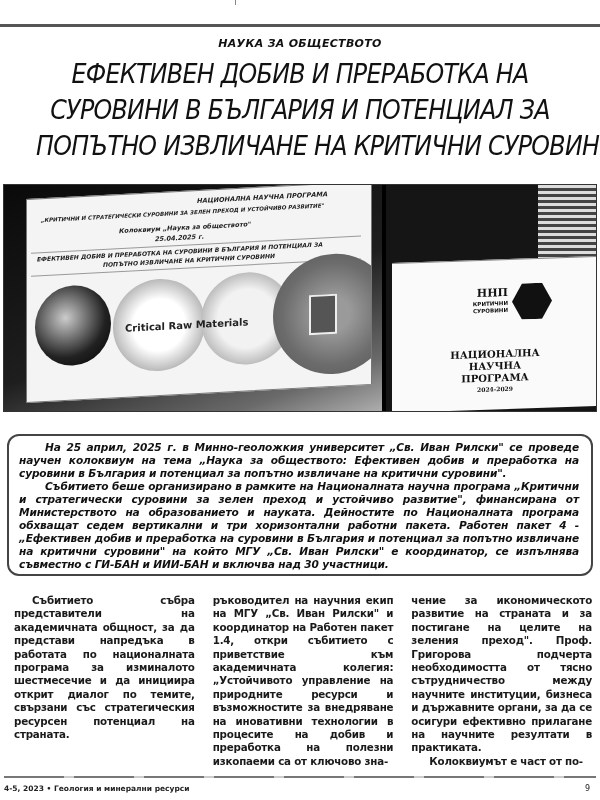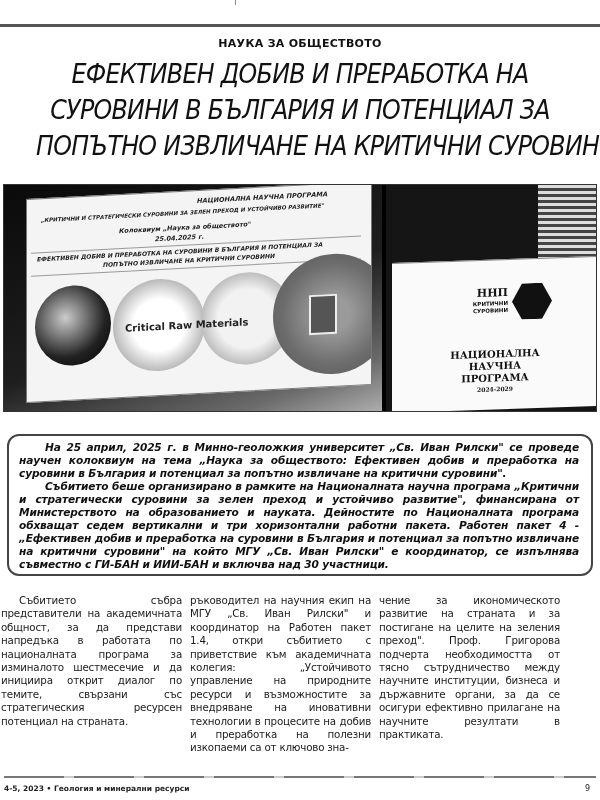--- a/index.html
+++ b/index.html
@@ -3,21 +3,21 @@
   <meta charset="utf-8">
   <style>
     * { box-sizing: border-box; margin: 0; padding: 0; }
     html, body { width: 600px; height: 800px; background: #fff; overflow: hidden; }
     body { position: relative; font-family: "DejaVu Sans", sans-serif; color: #111; }
 
     .top-tick { position: absolute; left: 235px; top: 0; width: 1px; height: 5px; background: #888; }
     .top-rule { position: absolute; left: 0; top: 24px; width: 600px; height: 3px; background: #555; }
 
     .kicker { position: absolute; top: 37px; left: 0; width: 600px; text-align: center;
-      font-family: "DejaVu Sans", sans-serif; font-weight: bold; font-size: 11px; letter-spacing: 0.3px; }
+      font-family: "DejaVu Sans", sans-serif; font-weight: bold; font-style: italic; font-size: 11px; letter-spacing: 0.3px; }
 
     .headline { position: absolute; top: 56px; left: 0; width: 600px; text-align: center;
       font-family: "DejaVu Sans", sans-serif; font-style: italic; font-weight: normal; font-size: 27px; line-height: 36px;
       letter-spacing: -0.8px; transform: scaleX(0.88); transform-origin: center top; }
     .headline div { white-space: nowrap; }
 
     .photo { position: absolute; left: 3px; top: 184px; width: 594px; height: 228px; background: #111; overflow: hidden; border: 1px solid #333; }
     .photo-left { position: absolute; left: 0; top: 0; width: 378px; height: 228px;
       background: linear-gradient(160deg, #0a0a0a 0%, #1e1e1e 55%, #6a6a6a 85%, #b0b0b0 100%); }
     .screen { position: absolute; left: 22px; top: 14px; width: 346px; height: 204px; background: #f4f4f4;
@@ -38,21 +38,21 @@
     .banner-sub { position: absolute; left: 56px; top: 40px; font-family: "DejaVu Sans", sans-serif; font-weight: bold; font-size: 5.5px; text-align: right; width: 60px; line-height: 7px; }
     .banner-title { position: absolute; left: 0; top: 88px; width: 206px; text-align: center; font-family: "DejaVu Serif", serif; font-weight: bold; font-size: 10px; line-height: 12px; }
     .banner-years { position: absolute; left: 0; top: 125px; width: 206px; text-align: center; font-family: "DejaVu Serif", serif; font-weight: bold; font-size: 6px; }
 
     .lead-box { position: absolute; left: 7px; top: 434px; width: 586px; height: 142px;
       border: 2px solid #444; border-radius: 12px; border-top-width: 2px; padding: 5px 12px 0 10px; }
     .lead-text { font-family: "DejaVu Sans", sans-serif; font-weight: bold; font-style: italic; font-size: 10.6px; line-height: 13px;
       text-align: justify; letter-spacing: -0.15px; }
     .lead-text p { text-indent: 26px; }
 
-    .columns { position: absolute; top: 594px; left: 1px; width: 578px; height: 170px; display: flex; gap: 8px; }
+    .columns { position: absolute; top: 594px; left: 14px; width: 578px; height: 170px; display: flex; gap: 18px; font-weight: bold; }
     .col { width: 181px; font-family: "DejaVu Sans", sans-serif; font-size: 10.3px; line-height: 13.4px; text-align: justify; letter-spacing: -0.2px; color: #1a1a1a; }
     .col p { text-indent: 18px; }
     .col p.cont { text-indent: 0; }
 
     .bottom-rule { position: absolute; left: 4px; top: 776px; width: 592px; height: 2px;
       background: repeating-linear-gradient(90deg, #777 0 60px, #ccc 60px 70px); }
     .footer-left { position: absolute; left: 4px; top: 784px; font-family: "DejaVu Sans", sans-serif; font-weight: bold; font-size: 7.5px; color: #222; }
     .footer-page { position: absolute; right: 10px; top: 784px; font-family: "DejaVu Sans", sans-serif; font-size: 8px; color: #222; }
   </style>
 </head>
@@ -117,18 +117,19 @@
 
 <div class="columns">
   <div class="col">
     <p>Събитието събра представители на академичната общност, за да представи напредъка в работата по националната програма за изминалото шестмесечие и да инициира открит диалог по темите, свързани със стратегическия ресурсен потенциал на страната.</p>
   </div>
   <div class="col">
     <p class="cont">ръководител на научния екип на МГУ „Св. Иван Рилски" и координатор на Работен пакет 1.4, откри събитието с приветствие към академичната колегия: „Устойчивото управление на природните ресурси и възможностите за внедряване на иновативни технологии в процесите на добив и преработка на полезни изкопаеми са от ключово зна-</p>
   </div>
   <div class="col">
     <p class="cont">чение за икономическото развитие на страната и за постигане на целите на зеления преход". Проф. Григорова подчерта необходимостта от тясно сътрудничество между научните институции, бизнеса и държавните органи, за да се осигури ефективно прилагане на научните резултати в практиката.</p>
+    <p>Колоквиумът е част от по-</p>
   </div>
 </div>
 
 <div class="bottom-rule"></div>
 <div class="footer-left">4-5, 2023 • Геология и минерални ресурси</div>
 <div class="footer-page">9</div>
 
 </body></html>

